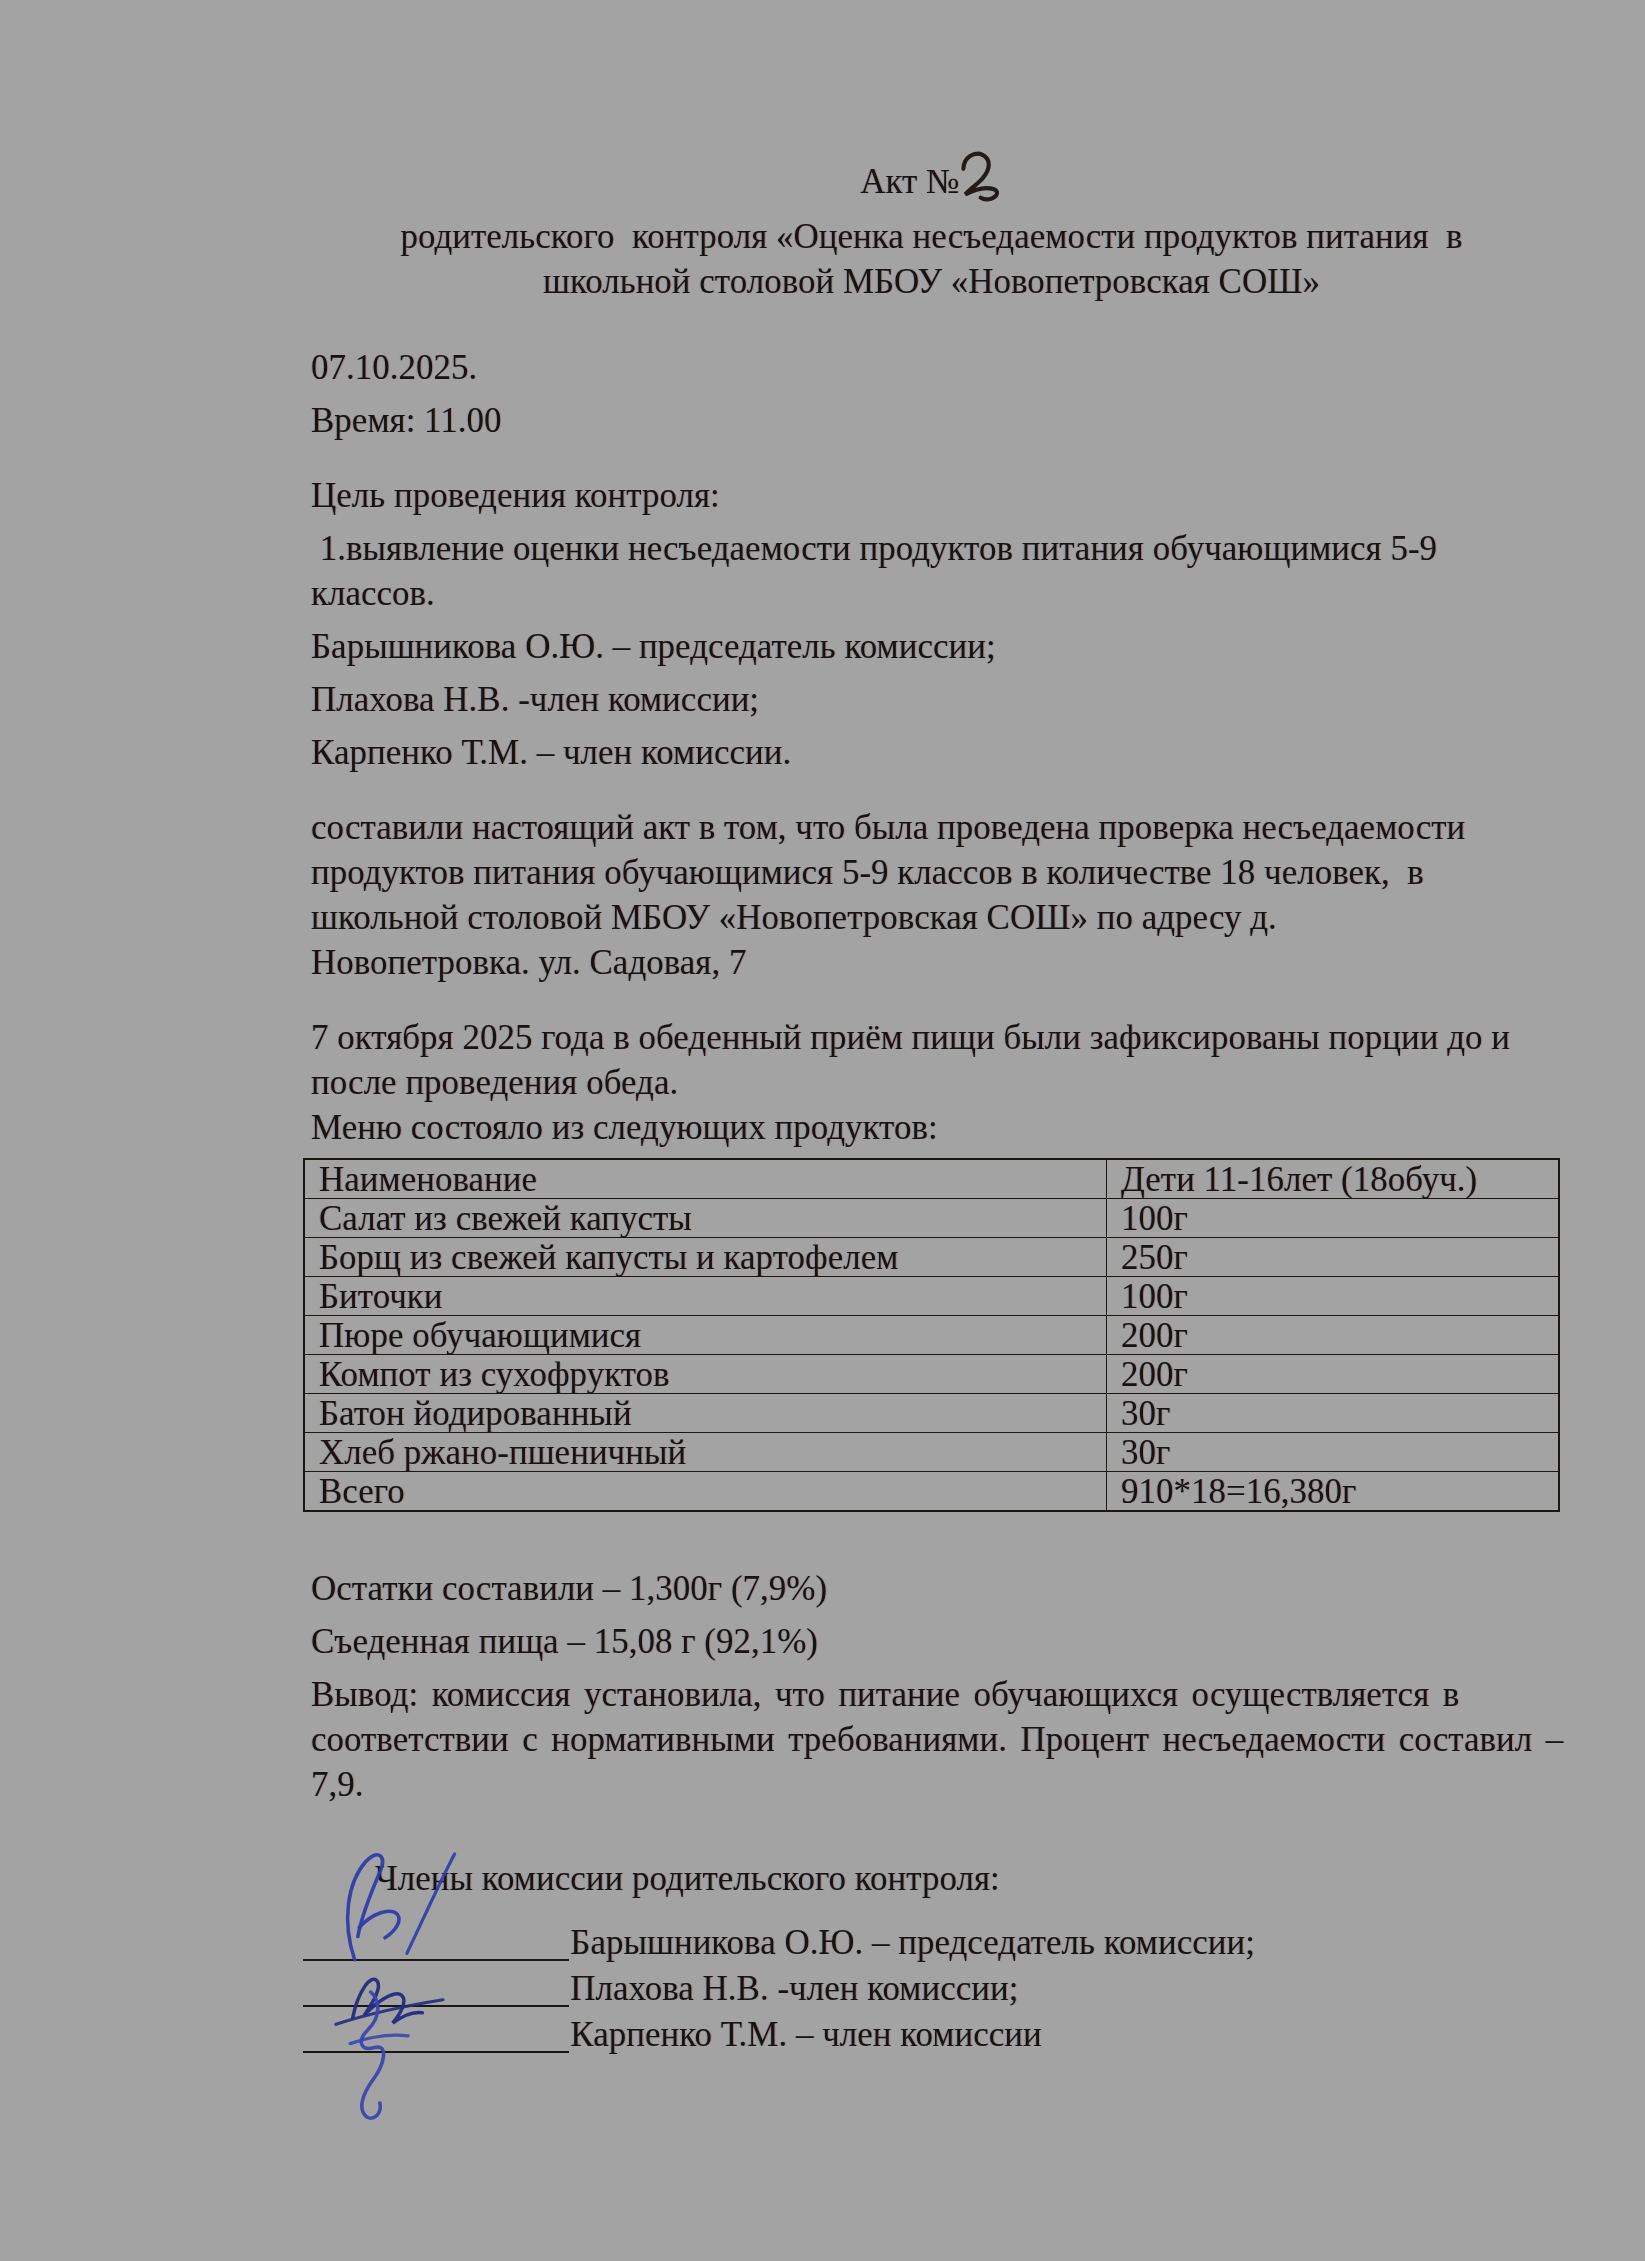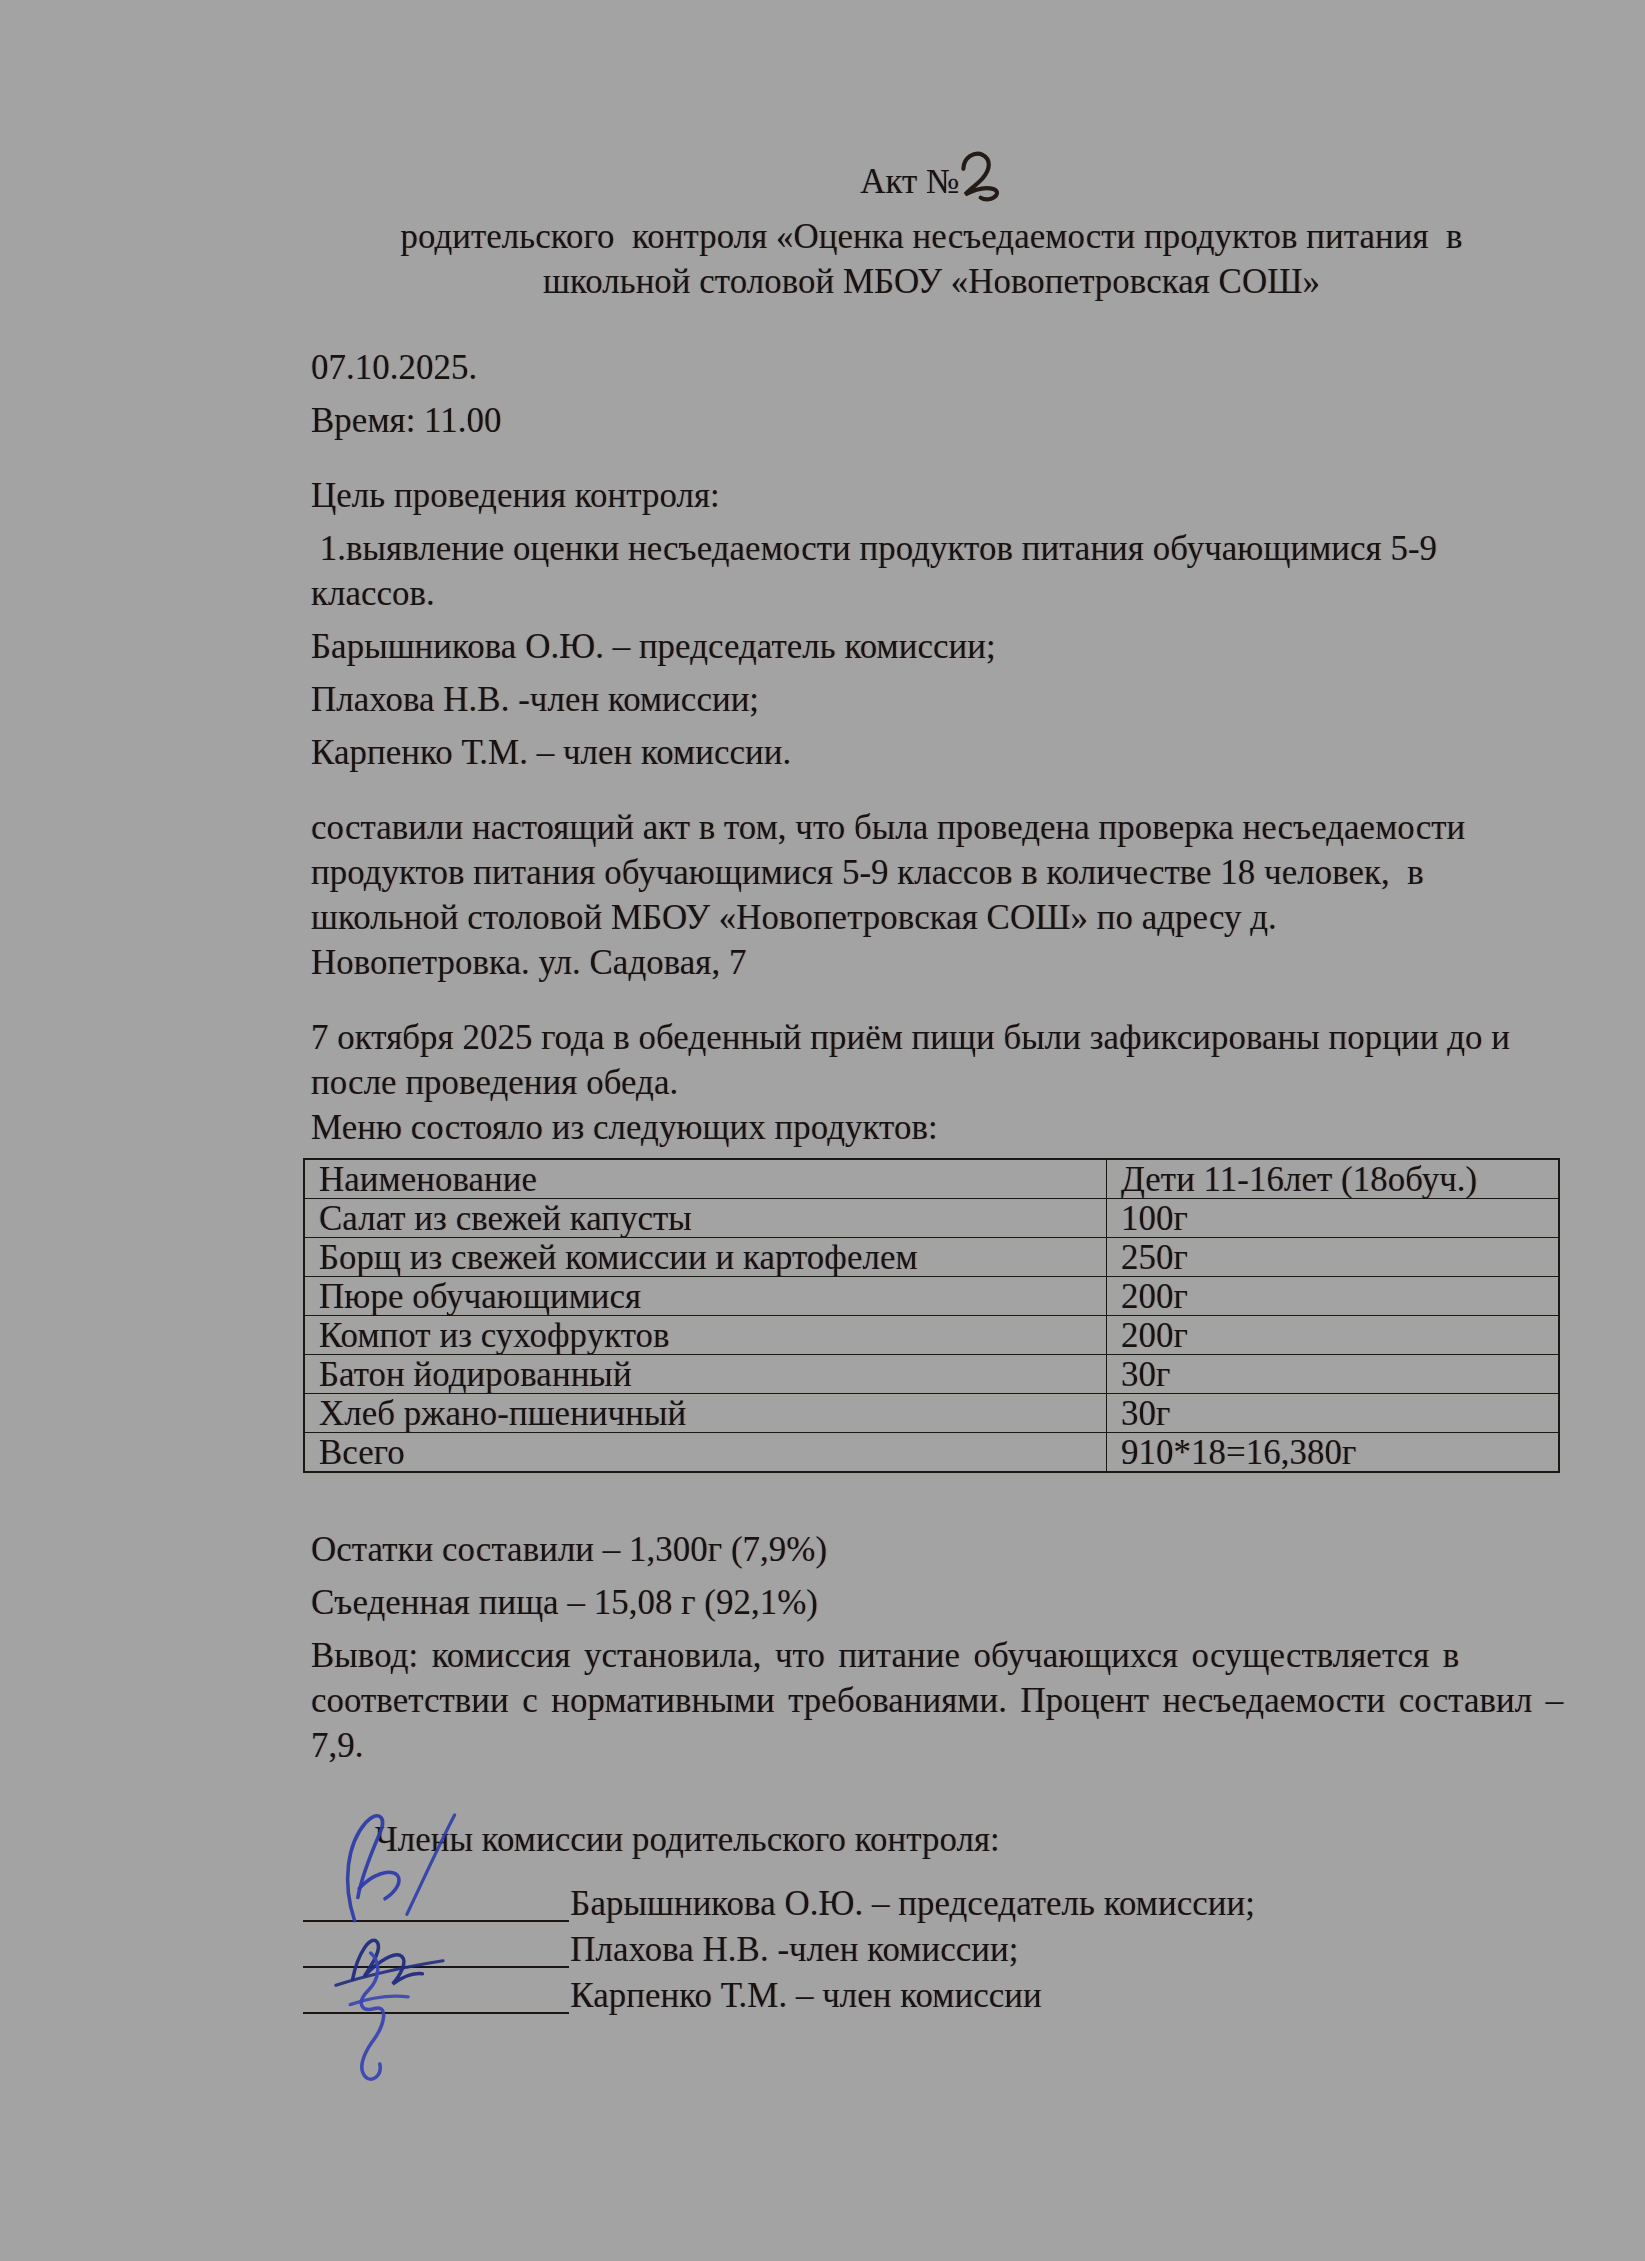--- a/index.html
+++ b/index.html
@@ -109,22 +109,26 @@
       <tbody>
         <tr>
           <td>Наименование</td>
           <td>Дети 11-16лет (18обуч.)</td>
         </tr>
         <tr>
           <td>Салат из свежей капусты</td>
           <td>100г</td>
         </tr>
         <tr>
-          <td>Борщ из свежей комиссии и картофелем</td>
+          <td>Борщ из свежей капусты и картофелем</td>
           <td>250г</td>
+        </tr>
+        <tr>
+          <td>Биточки</td>
+          <td>100г</td>
         </tr>
         <tr>
           <td>Пюре обучающимися</td>
           <td>200г</td>
         </tr>
         <tr>
           <td>Компот из сухофруктов</td>
           <td>200г</td>
         </tr>
         <tr>

